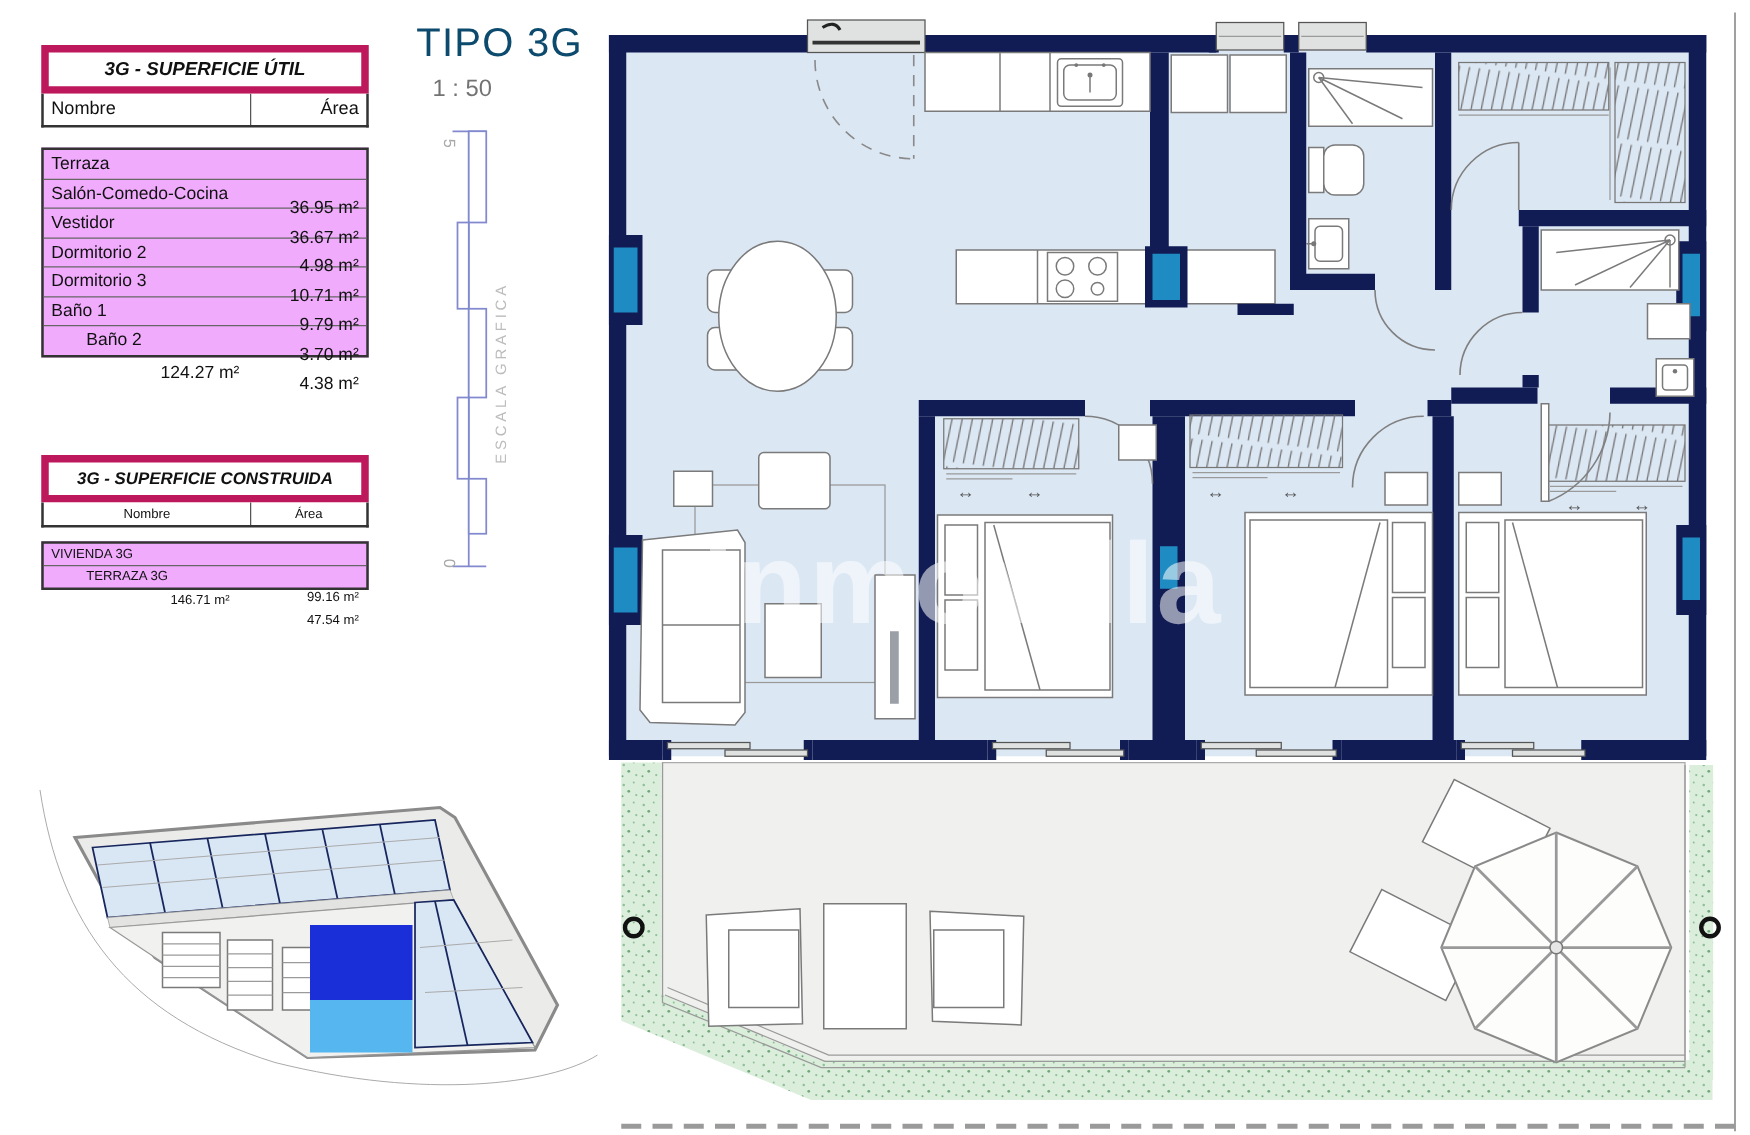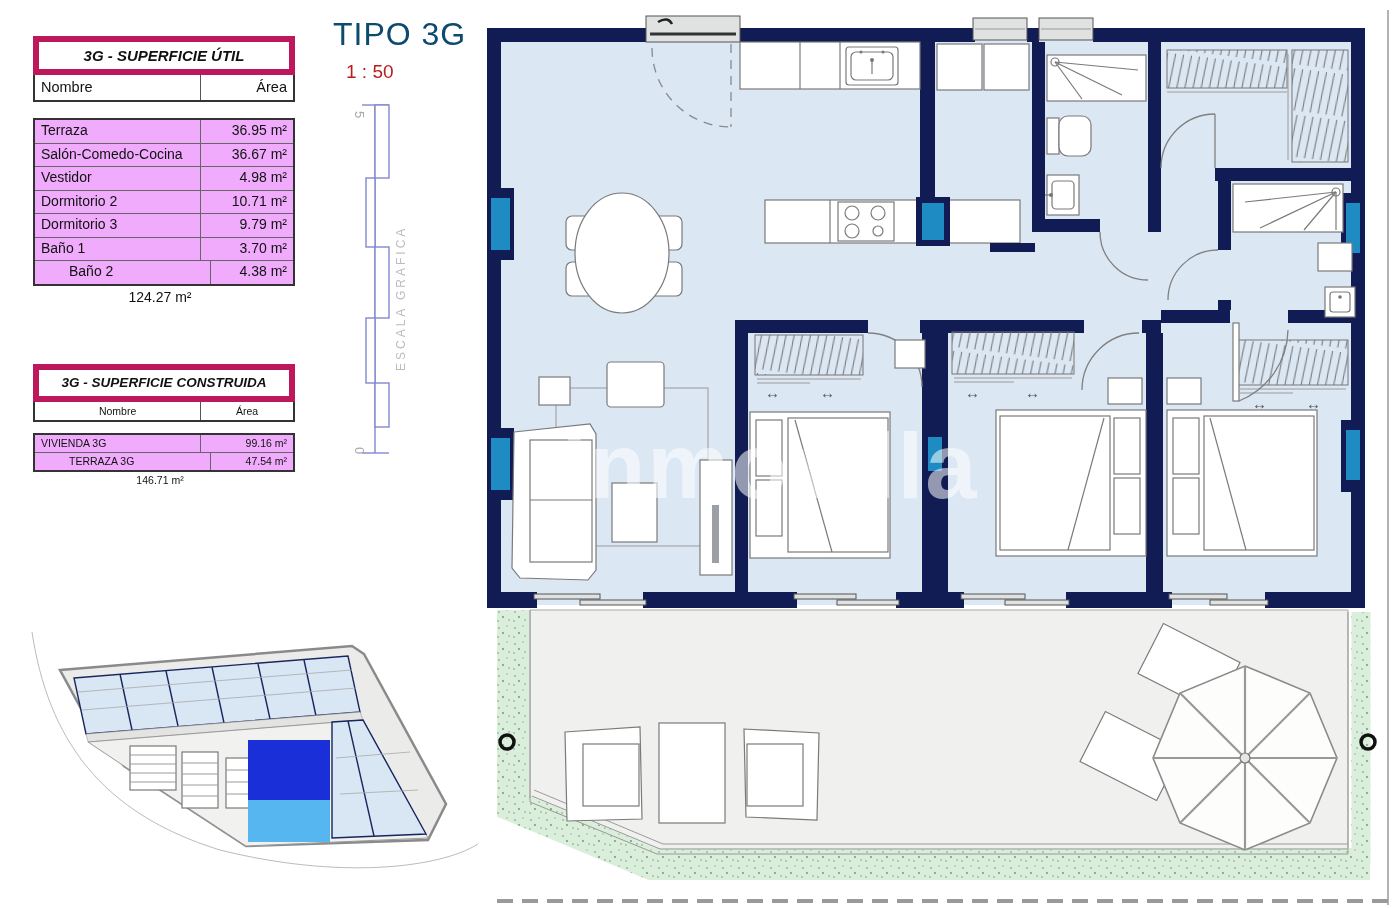--- a/index.html
+++ b/index.html
@@ -14,42 +14,42 @@
   
   .atable{position:absolute;left:33px;width:262px;}
   .at-head{border:6px solid #be185d;text-align:center;font-weight:bold;background:#fff;font-style:italic;}
   .at-cols{border:2px solid #333;border-top:none;display:flex;background:#fff;}
   .at-cols .c-name{flex:0 0 64%;box-sizing:border-box;padding-left:6px;}
   .at-cols .c-area{flex:1;box-sizing:border-box;border-left:1px solid #555;text-align:right;padding-right:6px;}
   .at-body{border:2px solid #333;background:#f0abfc;}
   .at-row{display:flex;border-bottom:1px solid #666;}
   .at-row:last-child{border-bottom:none;padding-left:28px;}
   .at-row .c-name{flex:0 0 64%;box-sizing:border-box;padding-left:6px;overflow:hidden;white-space:nowrap;}
-  .at-row .c-area{flex:1;box-sizing:border-box;border-left:1px solid #666;text-align:right;padding-right:6px;white-space:nowrap;}
+  .at-row .c-area{flex:1;box-sizing:border-box;border-left:1px solid #666;text-align:right;padding-right:6px;white-space:nowrap;margin-top:35px;}
   .at-total{text-align:center;padding-right:8px;}
 
   #table-util{top:36px;font-size:14px;}
   #table-util .at-head{height:27px;line-height:27px;font-size:15px;}
   #table-util .at-cols{height:25px;line-height:25px;font-size:14.5px;}
   #table-util .at-body{margin-top:16px;}
   #table-util .at-row{height:22.5px;line-height:21.5px;}
   #table-util .at-total{height:23px;line-height:23px;}
 
   #table-cons{top:364px;font-size:10.5px;}
   #table-cons .at-head{height:26px;line-height:26px;font-size:13.5px;}
   #table-cons .at-cols{height:18px;line-height:18px;}
   #table-cons .at-cols .c-name{text-align:center;padding-left:0;}
   #table-cons .at-cols .c-area{text-align:center;padding-right:0;}
   #table-cons .at-body{margin-top:11px;}
   #table-cons .at-row{height:17px;line-height:16px;}
   #table-cons .at-total{height:17px;line-height:17px;}
 
   
   #plan-title{left:333px;top:16px;font-size:32px;letter-spacing:1px;color:#0c4a6e;}
-  #plan-scale{left:346px;top:61px;font-size:19px;color:#b91c1c;}
+  #plan-scale{left:346px;top:61px;font-size:19px;color:#737373;}
 
   
   .w{fill:var(--navy);}
   .cy{fill:var(--cyan);}
   .fw{fill:#ffffff;stroke:#7a7a7a;stroke-width:1.2;}
   .fl{fill:none;stroke:#7a7a7a;stroke-width:1.2;}
   .thin{fill:none;stroke:#9a9a9a;stroke-width:1;}
   .gray{fill:#dfe2e0;stroke:#555;stroke-width:1;}
   .arc{fill:none;stroke:#808080;stroke-width:1.3;}
   .hat{fill:url(#hat);stroke:#777;stroke-width:1;}

